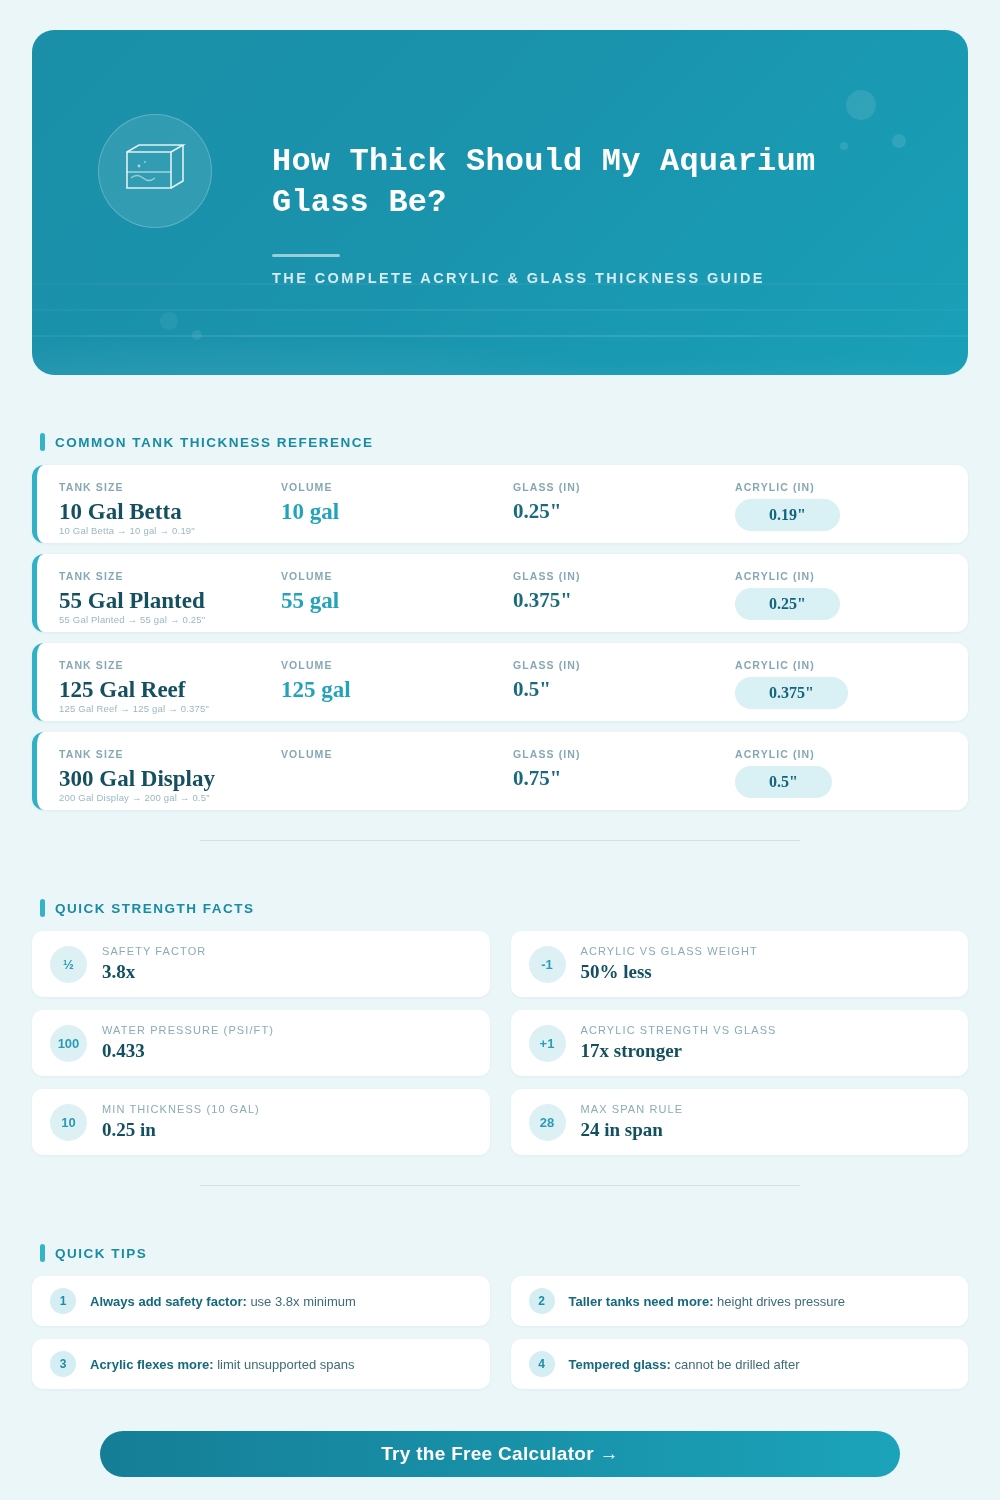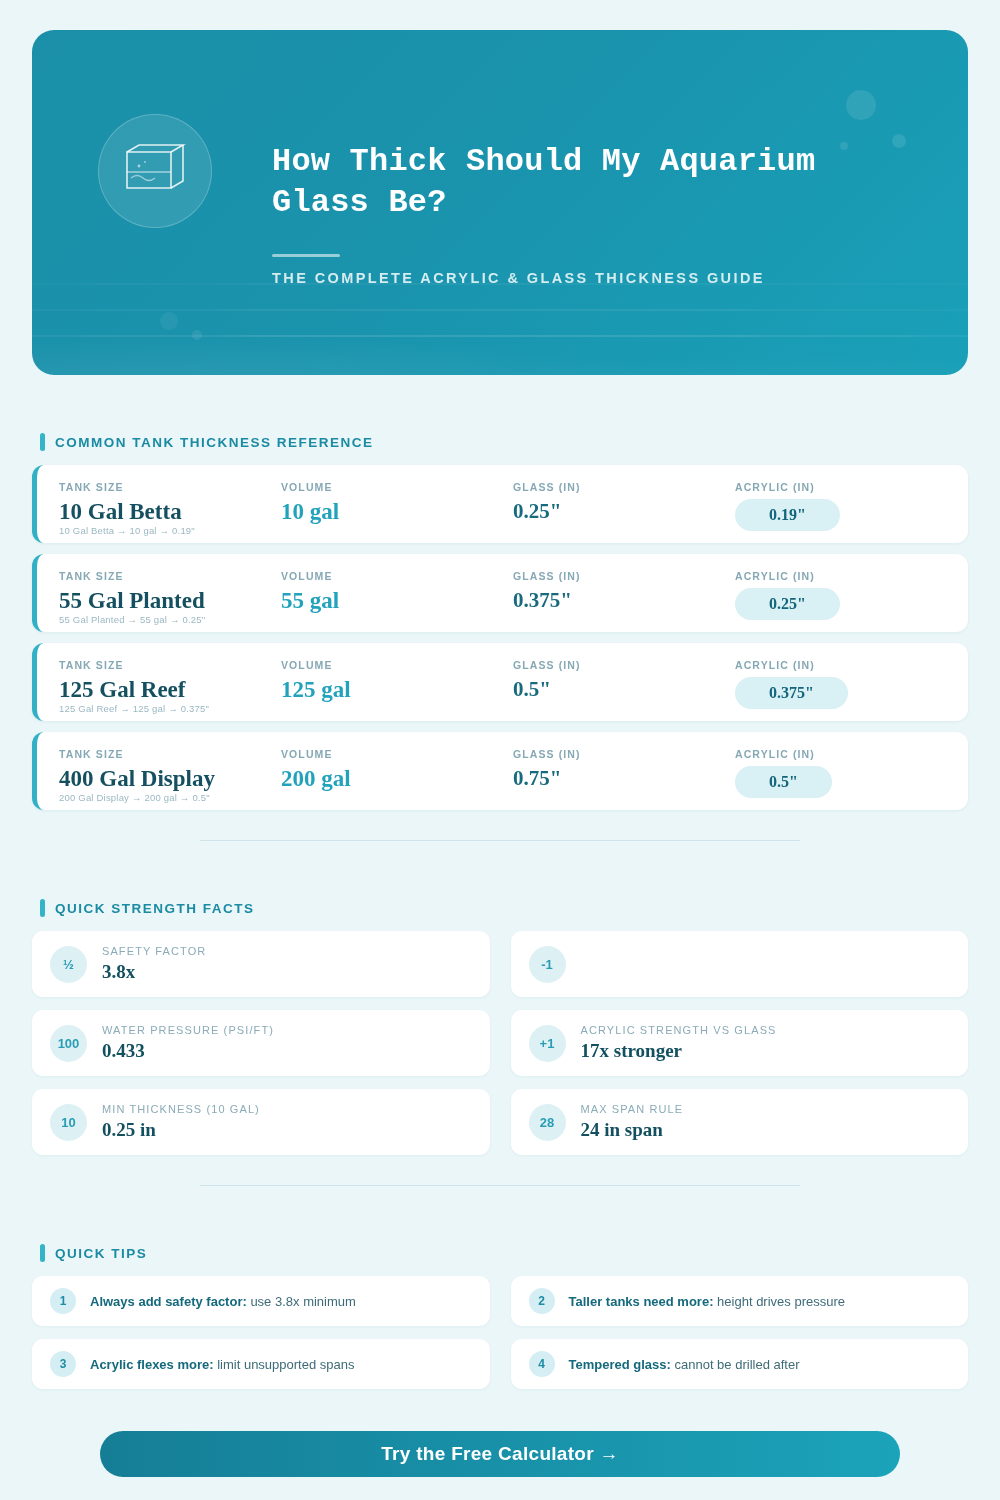--- a/index.html
+++ b/index.html
@@ -366,25 +366,24 @@
         <div class="cell-label">ACRYLIC (IN)</div>
         <span class="pill">0.375"</span>
       </div>
     </div>
     <div class="row-foot">125 Gal Reef → 125 gal → 0.375"</div>
   </div>
       <div class="row">
     <div class="row-grid">
       <div>
         <div class="cell-label">TANK SIZE</div>
-        <div class="cell-val-name">400 Gal Display</div>
+        <div class="cell-val-name">300 Gal Display</div>
       </div>
       <div>
         <div class="cell-label">VOLUME</div>
-        <div class="cell-val-vol">200 gal</div>
       </div>
       <div>
         <div class="cell-label">GLASS (IN)</div>
         <div class="cell-val-glass">0.75"</div>
       </div>
       <div>
         <div class="cell-label">ACRYLIC (IN)</div>
         <span class="pill">0.5"</span>
       </div>
     </div>
@@ -401,20 +400,24 @@
   <div class="facts" id="facts">
       <div class="fact">
     <div class="fact-circle">½</div>
     <div>
       <div class="fact-label">SAFETY FACTOR</div>
       <div class="fact-value">3.8x</div>
     </div>
   </div>
       <div class="fact">
     <div class="fact-circle">-1</div>
+    <div>
+      <div class="fact-label">ACRYLIC VS GLASS WEIGHT</div>
+      <div class="fact-value">50% less</div>
+    </div>
   </div>
       <div class="fact">
     <div class="fact-circle">100</div>
     <div>
       <div class="fact-label">WATER PRESSURE (PSI/FT)</div>
       <div class="fact-value">0.433</div>
     </div>
   </div>
       <div class="fact">
     <div class="fact-circle">+1</div>

